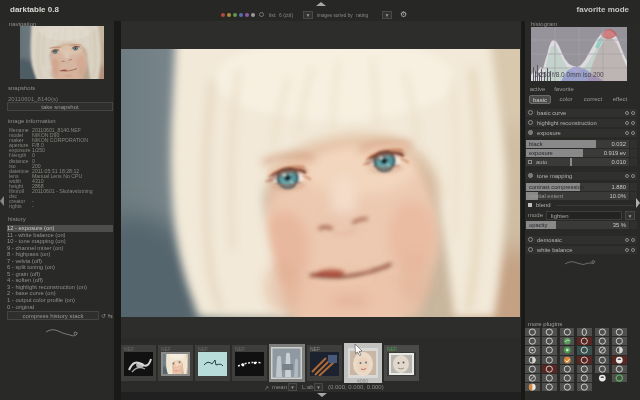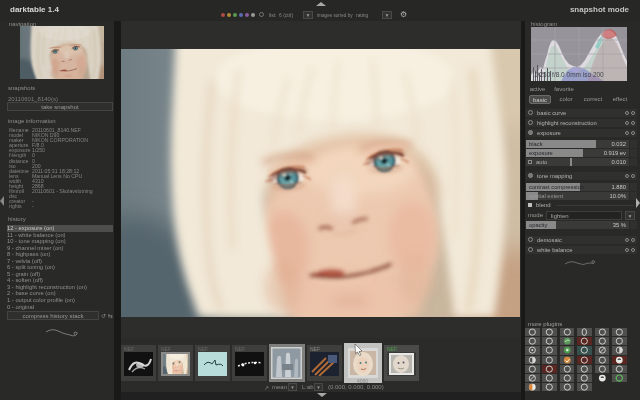--- a/index.html
+++ b/index.html
@@ -136,22 +136,22 @@
   <circle cx="266" cy="218" r="1.6" fill="#8a4836"></circle>
   <path d="M195,231 Q220,238 252,231" stroke="#eec8ae" stroke-width="3.5" fill="none" opacity="0.8"></path>
   <path d="M244,224 q6,-2 12,-6" stroke="#b87a5c" stroke-width="1.2" fill="none" opacity="0.6"></path>
  </g>
  <ellipse cx="230" cy="252" rx="18" ry="7" fill="#dfae96" opacity="0.55" filter="url(#b4)"></ellipse>
 </symbol>
 </defs>
 </svg>
 
 <div class="abs" style="left:0;top:0;width:640px;height:21px;background:#272726">
- <div class="abs" style="left:10px;top:5px;font-size:8px;font-weight:bold;color:#d8d8d4">darktable 1.4</div>
- <div class="abs" style="right:11px;top:5px;font-size:8px;font-weight:bold;color:#c4c4c0">snapshot mode</div>
+ <div class="abs" style="left:10px;top:5px;font-size:8px;font-weight:bold;color:#d8d8d4">darktable 0.8</div>
+ <div class="abs" style="right:11px;top:5px;font-size:8px;font-weight:bold;color:#c4c4c0">favorite mode</div>
 
  <div class="abs" style="left:316px;top:2px;width:0;height:0;border-left:5px solid transparent;border-right:5px solid transparent;border-bottom:4px solid #a8a8a4"></div>
 
  <div class="abs" style="left:221px;top:13px;width:4px;height:4px;border-radius:50%;background:#b04a42"></div>
  <div class="abs" style="left:227px;top:13px;width:4px;height:4px;border-radius:50%;background:#b08a3a"></div>
  <div class="abs" style="left:233px;top:13px;width:4px;height:4px;border-radius:50%;background:#5a9a4a"></div>
  <div class="abs" style="left:239px;top:13px;width:4px;height:4px;border-radius:50%;background:#5a6ab0"></div>
  <div class="abs" style="left:245px;top:13px;width:4px;height:4px;border-radius:50%;background:#8a5aa0"></div>
  <div class="abs" style="left:251px;top:13px;width:4px;height:4px;border-radius:50%;background:#9a9a96"></div>
  <div class="abs" style="left:259px;top:12px;width:5px;height:5px;border-radius:50%;border:1px solid #777"></div>

